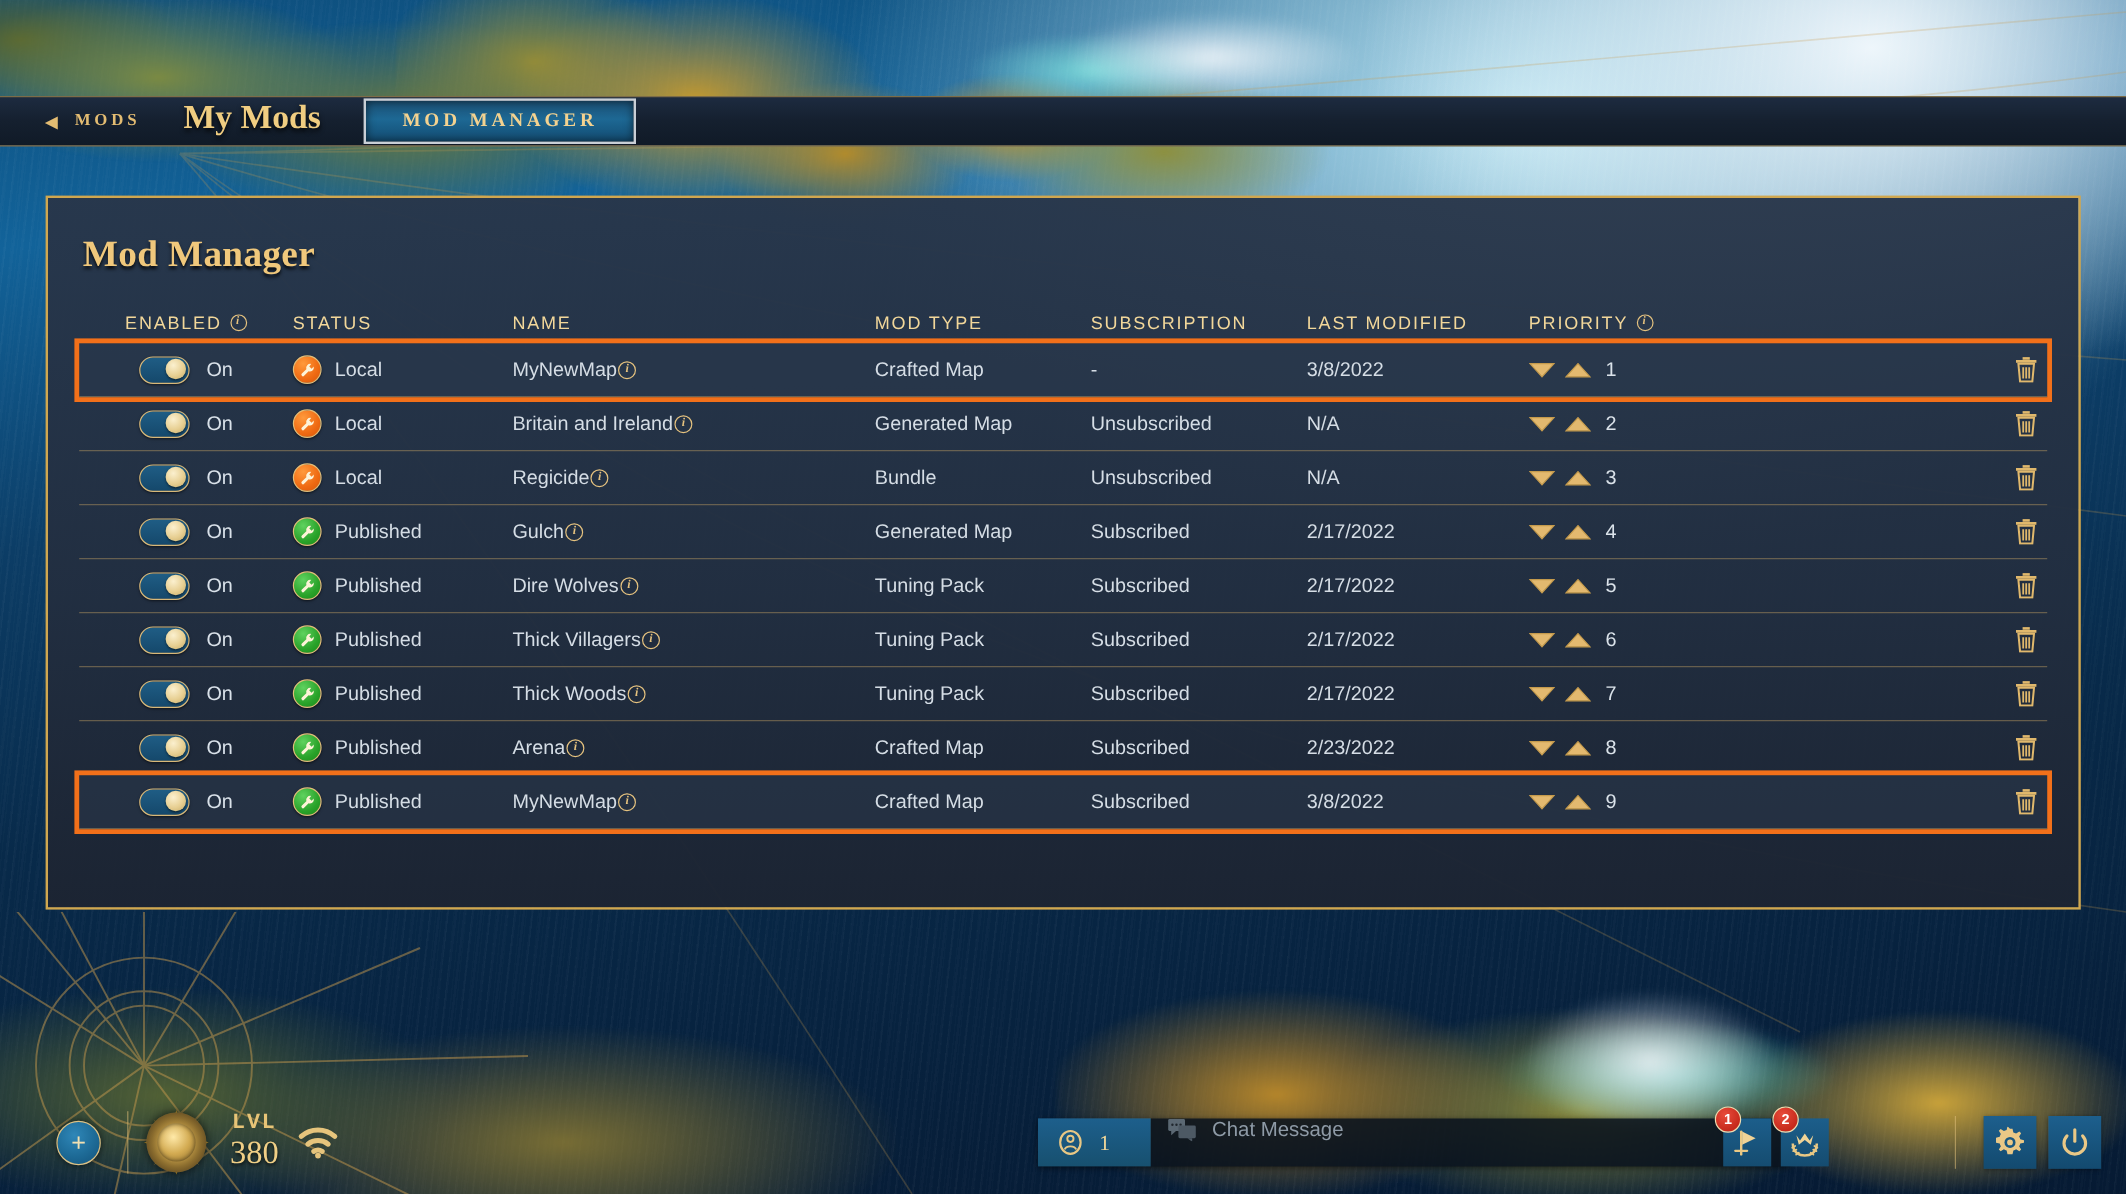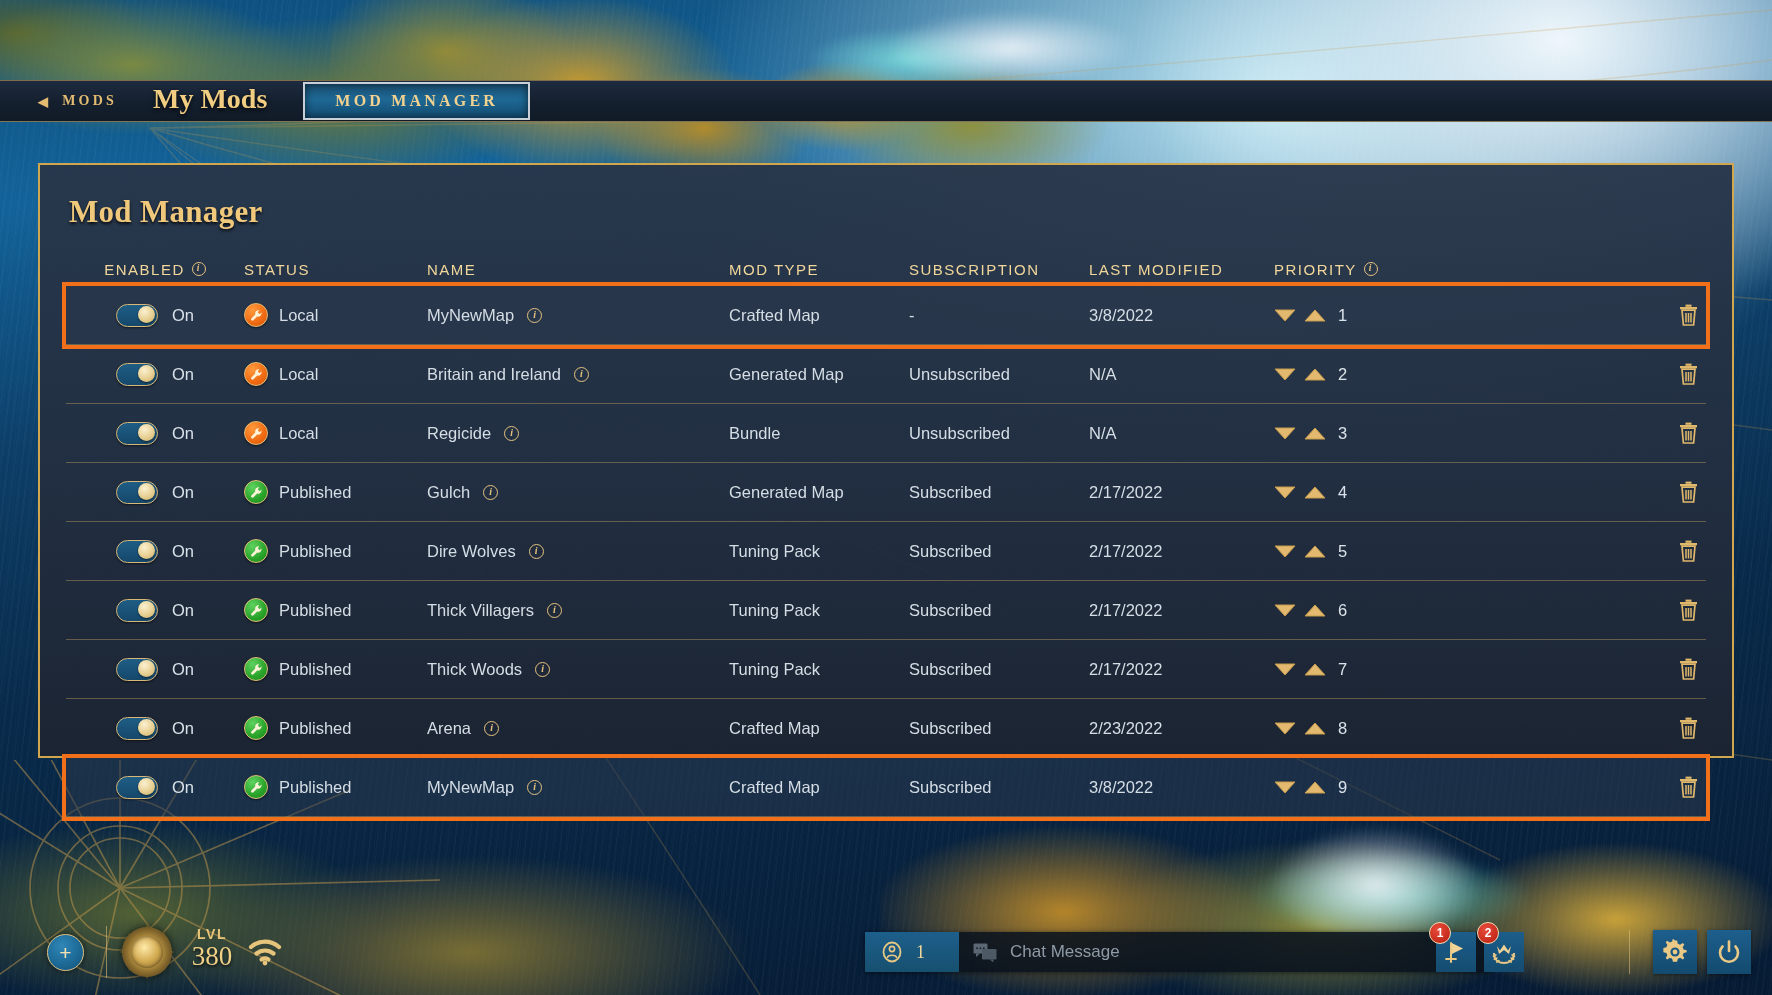--- a/index.html
+++ b/index.html
@@ -135,36 +135,36 @@
   .panel-title {
     font-family:"Liberation Serif", serif;
     font-size:31px; color:#f0c87c; font-weight:700;
     padding:29px 0 0 29px; letter-spacing:.3px;
     text-shadow:0 2px 3px rgba(0,0,0,.8);
   }
 
   
   #table { margin:24px 26px 0 26px; position:relative; }
   .row {
-    display:flex; align-items:center; height:59px;
+    display:flex; align-items:center; height:45px;
     position:relative;
   }
   .hdr {
     height:32px; border-bottom:2px solid #e8751a;
   }
   .hdr .cell {
     color:#f2d79a; font-size:15px; letter-spacing:1.5px; font-weight:400;
     display:flex; align-items:center; gap:7px;
   }
   .body-row { border-bottom:1px solid rgba(200,165,100,.42); }
   .body-row:last-child { border-bottom:1px solid rgba(200,165,100,.42); }
   .cell { color:#d5dde5; font-size:16.5px; display:flex; align-items:center; }
   .c-enabled { width:178px; gap:14px;justify-content:center; }
   .c-status  { width:183px; gap:11px; }
-  .c-name    { width:302px; gap:13px; }
+  .c-name    { width:302px; gap:1px; }
   .c-type    { width:180px; }
   .c-sub     { width:180px; }
   .c-mod     { width:185px; }
   .c-prio    { width:160px; gap:8px; }
   .c-del     { flex:1; justify-content:flex-end; padding-right:8px; }
 
   
   .row.hl {
     outline:4px solid #f2701a;
     outline-offset:0;
@@ -233,37 +233,37 @@
       radial-gradient(circle at 50% 50%, #f3d98c 0%, #c9a24a 32%, #8a6c2e 58%, #5c4620 80%, #3b2d14 100%);
     box-shadow:0 0 8px rgba(0,0,0,.7);
   }
   .emblem::after{
     content:""; position:absolute; inset:9px; border-radius:50%;
     background:radial-gradient(circle at 42% 36%, #ffe9a8 0%, #d3ab52 50%, #916f2b 100%);
     box-shadow:inset 0 0 4px rgba(0,0,0,.6);
   }
   .emblem-spikes { position:absolute; left:120px; top:17px; width:54px; height:54px; }
   .lvl-wrap { position:absolute; left:184px; top:18px; text-align:center; width:56px; }
-  .lvl-txt { font-family:Liberation Sans, sans-serif; color:#e7c477; font-size:14px; letter-spacing:1.6px; font-weight:700; }
+  .lvl-txt { font-family:Liberation Mono, monospace; color:#e7c477; font-size:18px; letter-spacing:1.6px; font-weight:700; }
   .lvl-num { font-family:"Liberation Serif", serif; color:#f0cf86; font-size:27px; font-weight:400; line-height:1; margin-top:1px; text-shadow:0 2px 3px rgba(0,0,0,.8); }
   .wifi { position:absolute; left:248px; top:28px; width:34px; height:30px; }
 
   .chatbar {
     position:absolute; left:865px; top:24px; width:627px; height:40px;
     display:flex; align-items:stretch;
     box-shadow:0 1px 5px rgba(0,0,0,.55);
   }
   .players {
     width:94px; background:linear-gradient(180deg,#1d5f8c 0%,#17506f 100%);
     display:flex; align-items:center; gap:13px; padding-left:16px; cursor:pointer;
   }
   .players .pnum { color:#f0d79a; font-size:18px; font-family:"Liberation Serif", serif; }
   .chatinput {
     flex:1; background:rgba(9,18,30,.88);
-    display:flex; align-items:center; gap:13px; padding-left:14px; cursor:text;
+    display:flex; align-items:flex-start; gap:13px; padding-left:14px; cursor:text;
   }
   .chat-ph { color:#8e9aa6; font-size:17px; }
   .sq-btn {
     position:absolute; top:24px; width:40px; height:40px;
     background:linear-gradient(180deg,#1c5e8b 0%,#154c70 100%);
     display:flex; align-items:center; justify-content:center; cursor:pointer;
   }
   .notif {
     position:absolute; left:-7px; top:-10px; width:22px; height:22px; border-radius:50%;
     background:radial-gradient(circle at 38% 30%, #e84b3a 0%, #c62a1c 70%);

